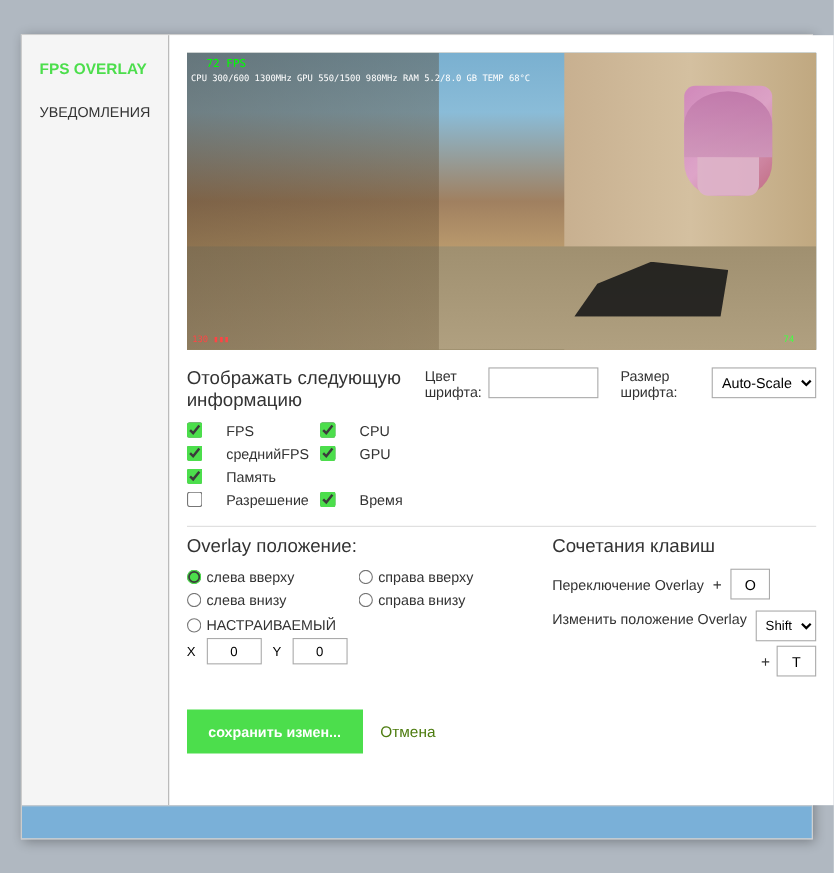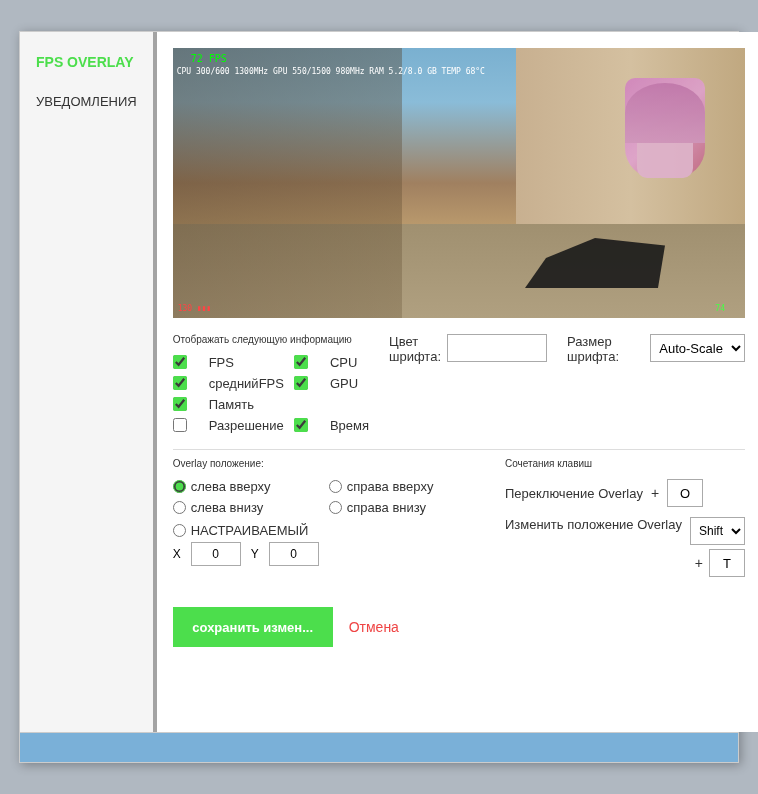--- a/index.html
+++ b/index.html
@@ -20,21 +20,21 @@
       display: flex;
       flex-direction: column;
     }
     .window-inner {
       display: flex;
       flex: 1;
     }
     .sidebar {
       width: 188px;
       background: #f5f5f5;
-      border-right: 4px solid #a3a3a3;
+      border-right: 1px solid #a3a3a3;
       padding: 10px 0;
       min-height: 700px;
     }
     .sidebar-item {
       padding: 12px 16px;
       cursor: pointer;
       font-size: 13px;
       color: #333;
     }
     .sidebar-item.active {
@@ -119,21 +119,21 @@
     }
     .settings-section {
       display: flex;
       gap: 20px;
       margin-bottom: 16px;
     }
     .display-info {
       flex: 1;
     }
     .section-title {
-      font-size: 10px;
+      font-size: 17px;
       color: #333;
       margin-bottom: 10px;
     }
     .checkboxes-grid {
       display: grid;
       grid-template-columns: 1fr 1fr;
       gap: 6px 10px;
     }
     .checkbox-item {
       display: flex;
@@ -277,21 +277,21 @@
       padding: 10px 16px;
       font-size: 13px;
       font-weight: bold;
       cursor: pointer;
       min-width: 160px;
       height: 40px;
     }
     .cancel-button {
       background: none;
       border: none;
-      color: #ef4444;
+      color: #4d7c0f;
       font-size: 14px;
       cursor: pointer;
       font-weight: normal;
     }
     .bottom-bar {
       height: 30px;
       background: #7ab0d8;
       border-top: 1px solid #ccc;
     }
   </style>

